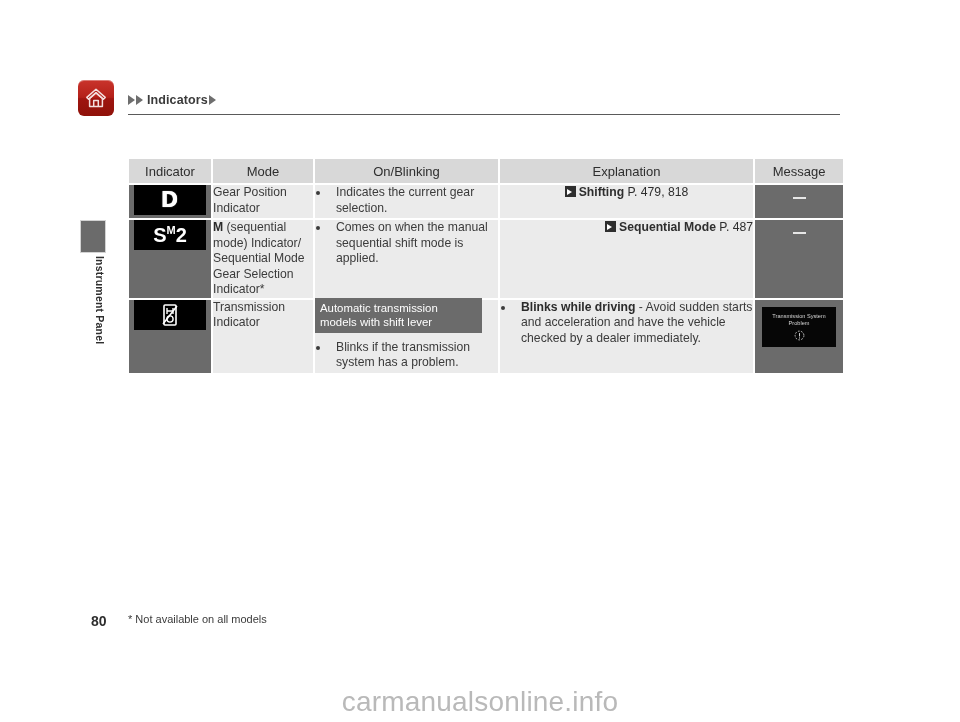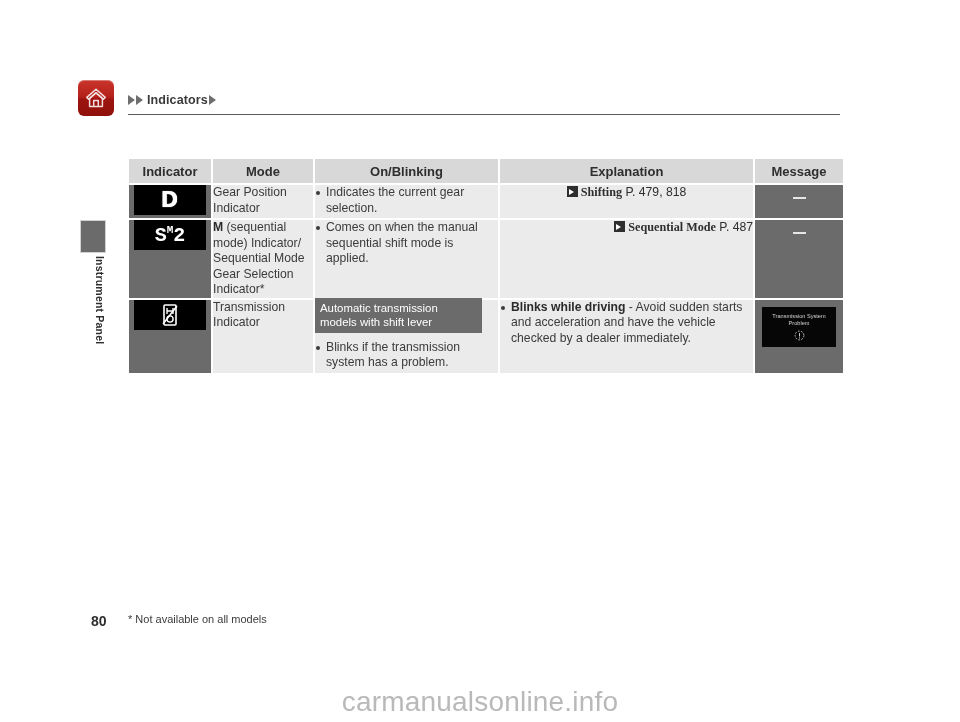--- a/index.html
+++ b/index.html
@@ -106,21 +106,21 @@
   }
   #indicator-table th,
   #indicator-table td {
     padding: 0;
     vertical-align: top;
   }
   #indicator-table thead th {
     background: #d8d8d8;
     height: 24px;
     font-size: 13px;
-    font-weight: bold;
+    font-weight: normal;
     color: #2e2e2e;
     text-align: center;
     vertical-align: middle;
   }
   .col-indicator { width: 82px; }
   .col-name      { width: 100px; }
   .col-onblink   { width: 183px; }
   .col-expl      { width: 253px; }
   .col-message   { width: 88px; }
 
@@ -157,21 +157,21 @@
 
   .gear-glyph {
     font-family: "DejaVu Sans", sans-serif;
     font-size: 21px;
     font-weight: bold;
     letter-spacing: 1px;
     line-height: 1;
     text-shadow: 0 0 1px #fff;
   }
   .sm2 {
-    font-family: Liberation Mono, monospace;
+    font-family: Liberation Sans, sans-serif;
     font-size: 20px;
     font-weight: bold;
     line-height: 1;
   }
   .sm2 sup {
     font-size: 11px;
     vertical-align: super;
     font-weight: bold;
   }
   .gearbox-glyph svg { display: block; }
@@ -203,21 +203,21 @@
   }
 
   
   ul.bullets {
     margin: 0;
     padding: 0;
     list-style: none;
   }
   ul.bullets li {
     position: relative;
-    padding-left: 11px;
+    padding-left: 21px;
     margin-bottom: 2px;
   }
   ul.bullets li::before {
     content: "";
     position: absolute;
     left: 1px;
     top: 6px;
     width: 4px;
     height: 4px;
     border-radius: 50%;
@@ -252,21 +252,21 @@
   .ref .ref-arrow::after {
     content: "";
     position: absolute;
     left: 2px;
     top: 2.5px;
     width: 0; height: 0;
     border-top: 3px solid transparent;
     border-bottom: 3px solid transparent;
     border-left: 5px solid #ffffff;
   }
-  .ref .ref-title { font-weight: bold; font-family: Liberation Serif, serif; }
+  .ref .ref-title { font-weight: bold; }
   .ref .ref-page { font-weight: normal; }
 
   .strong { font-weight: bold; color: #2b2b2b; }
 
   
   #page-number {
     position: absolute;
     left: 91px;
     top: 613px;
     font-size: 14px;

